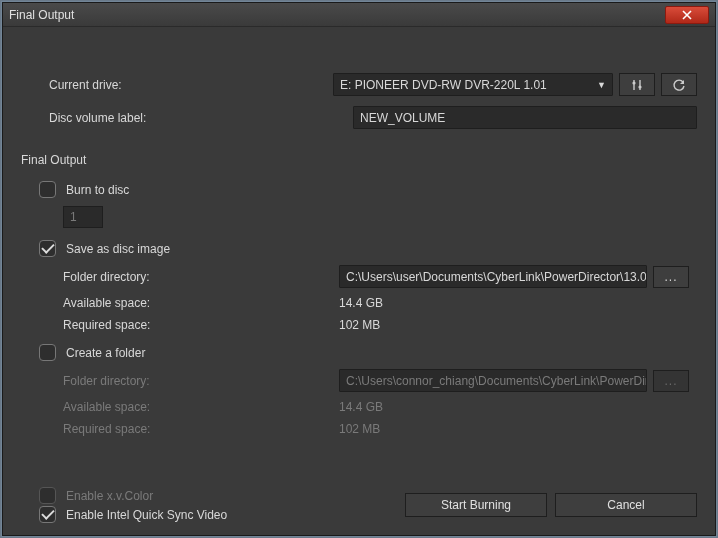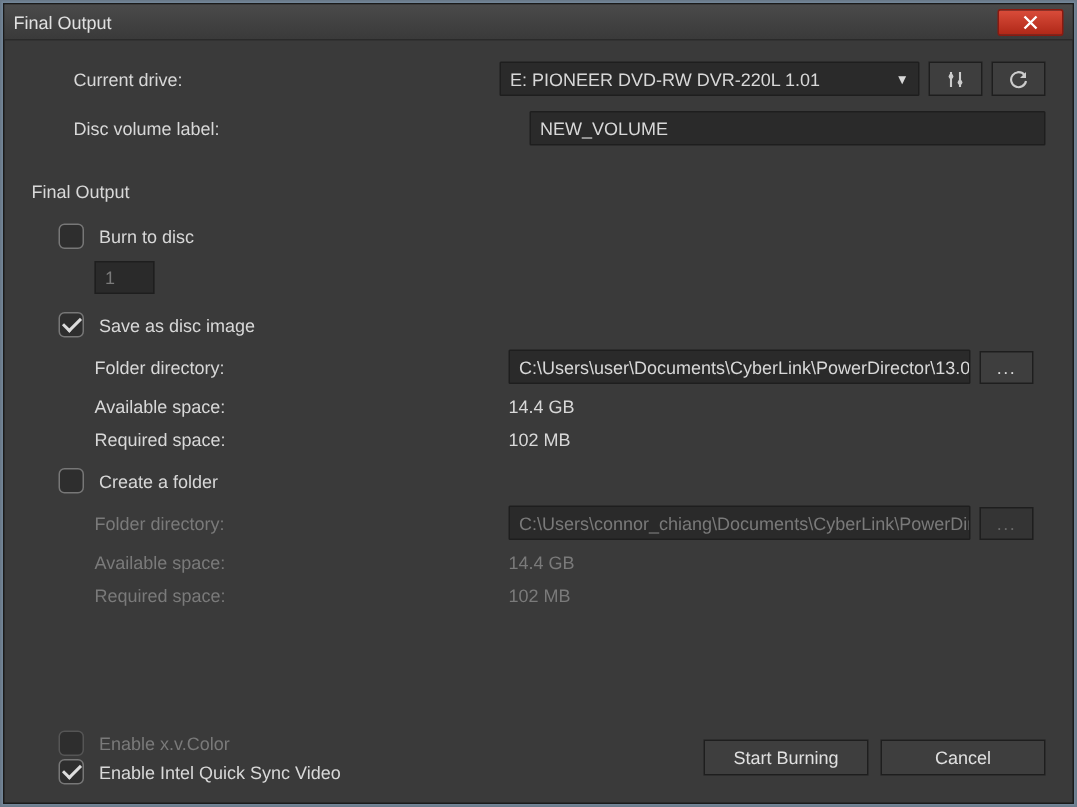--- a/index.html
+++ b/index.html
@@ -12,20 +12,21 @@
     overflow: hidden;
   }
   .window {
     position: absolute;
     top: 2px; left: 2px; right: 2px; bottom: 2px;
     background: #3a3a3a;
     border: 1px solid #1a1a1a;
     box-shadow: 0 0 0 1px rgba(120,140,160,0.6);
     display: flex;
     flex-direction: column;
+    gap: 32px;
   }
   .titlebar {
     height: 24px;
     background: linear-gradient(#4a4a4a,#3a3a3a);
     display: flex;
     align-items: center;
     padding: 0 6px;
     color: #e0e0e0;
     font-size: 12px;
     border-bottom: 1px solid #2a2a2a;
@@ -115,21 +116,21 @@
   .browse.disabled { color: #6a6a6a; background:#343434; cursor: default; }
   .footer {
     margin-top: auto;
     display: flex; align-items: center;
     padding-top: 8px;
   }
   .footer-left { flex: 1; }
   .footer-chk { display: flex; align-items: center; gap: 10px; margin: 2px 0 2px 18px; }
   .footer-chk.disabled { color: #7a7a7a; }
   .btn {
-    width: 110px; height: 24px;
+    width: 142px; height: 24px;
     background: #3e3e3e;
     border: 1px solid #1e1e1e;
     color: #e0e0e0;
     display: flex; align-items: center; justify-content: center;
     cursor: pointer;
     margin-left: 8px;
     font-size: 12px;
   }
   .chev { font-size: 9px; }
 </style>

